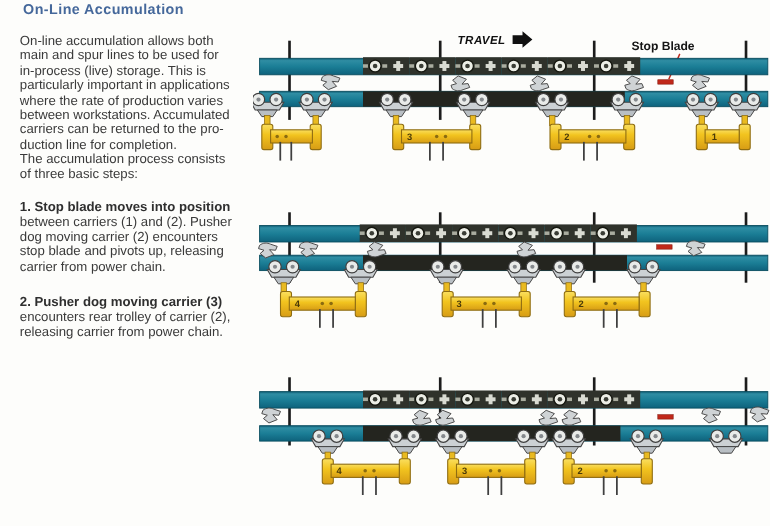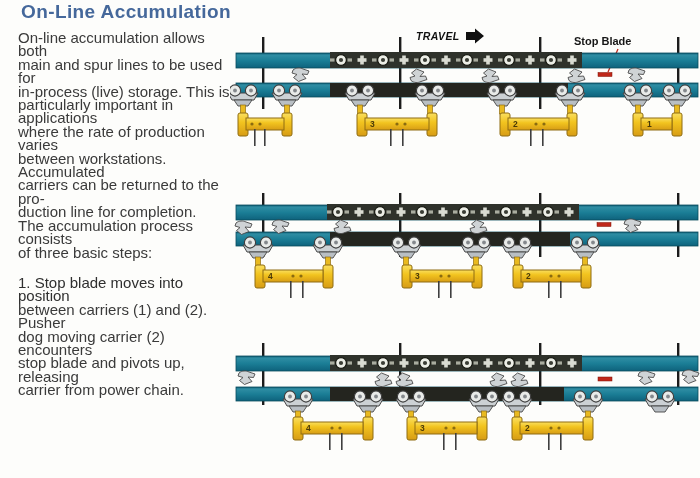--- a/index.html
+++ b/index.html
@@ -1,24 +1,24 @@
 <!DOCTYPE html>
 <html><head>
 <meta charset="utf-8">
 <style>
   html,body{margin:0;padding:0;}
   #page{position:relative;width:700px;height:478px;background:#fdfdfb;overflow:hidden;
         font-family:"Liberation Sans",sans-serif;}
-  #title{position:absolute;left:21px;top:1px;margin:0;font-size:19px;font-weight:bold;
+  #title{position:absolute;left:21px;top:1px;margin:0;font-size:13px;font-weight:bold;
          color:#45689b;letter-spacing:.4px;}
-  #textcol{position:absolute;left:18px;top:31px;width:216px;font-size:15px;line-height:13.4px;
+  #textcol{position:absolute;left:18px;top:31px;width:216px;font-size:12px;line-height:13.4px;
            color:#3a3a3a;}
   #textcol p{margin:0 0 17px 0;white-space:pre-line;}
   #textcol p.step{margin-bottom:19px;}
-  #textcol b{font-weight:normal;color:#2f2f2f;}
+  #textcol b{font-weight:bold;color:#2f2f2f;}
   .panel{position:absolute;left:230px;}
   #panel-top{top:25px;}
   #panel-middle{top:175px;}
   #panel-bottom{top:340px;}
   .travel{font:italic bold 10.5px "Liberation Sans",sans-serif;fill:#101010;letter-spacing:.4px;}
   .slabel{font:bold 11px "Liberation Sans",sans-serif;fill:#161616;}
   .cnum{font:bold 8.5px "Liberation Sans",sans-serif;fill:#4a3a08;}
 </style>
 </head>
 <body>
@@ -79,20 +79,23 @@
 between workstations.  Accumulated
 carriers can be returned to the pro-
 duction line for completion.
 The accumulation process consists
 of three basic steps:</p>
     <p class="step"><b>1. Stop blade moves into position</b><span>
 between carriers (1) and (2).  Pusher
 dog moving carrier (2) encounters
 stop blade and pivots up, releasing
 carrier from power chain.</span></p>
+    <p class="step"><b>2. Pusher dog moving carrier (3)</b><span>
+encounters rear trolley of carrier (2),
+releasing carrier from power chain.</span></p>
   </div>
 
   <svg id="panel-top" class="panel" width="470" height="145" viewBox="0 0 470 145">
     <g fill="#1c1c1c">
       <rect x="32" y="12" width="2.4" height="72"></rect>
         <rect x="169" y="12" width="2.4" height="72"></rect>
       <rect x="309" y="12" width="2.4" height="72"></rect>
         <rect x="447" y="12" width="2.4" height="72"></rect>
     </g>
     <text class="travel" x="186" y="15">TRAVEL</text>

